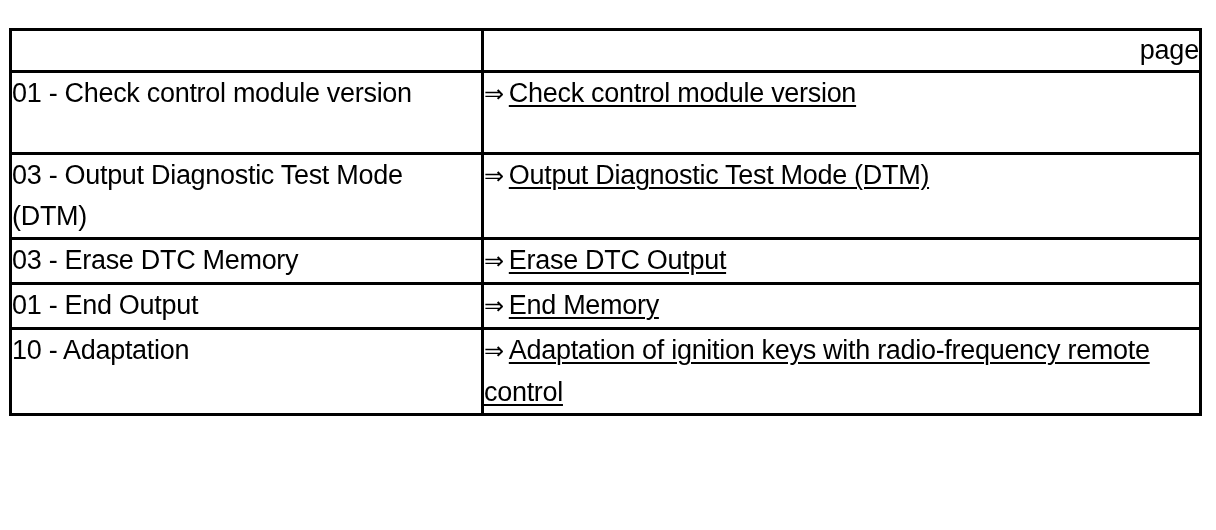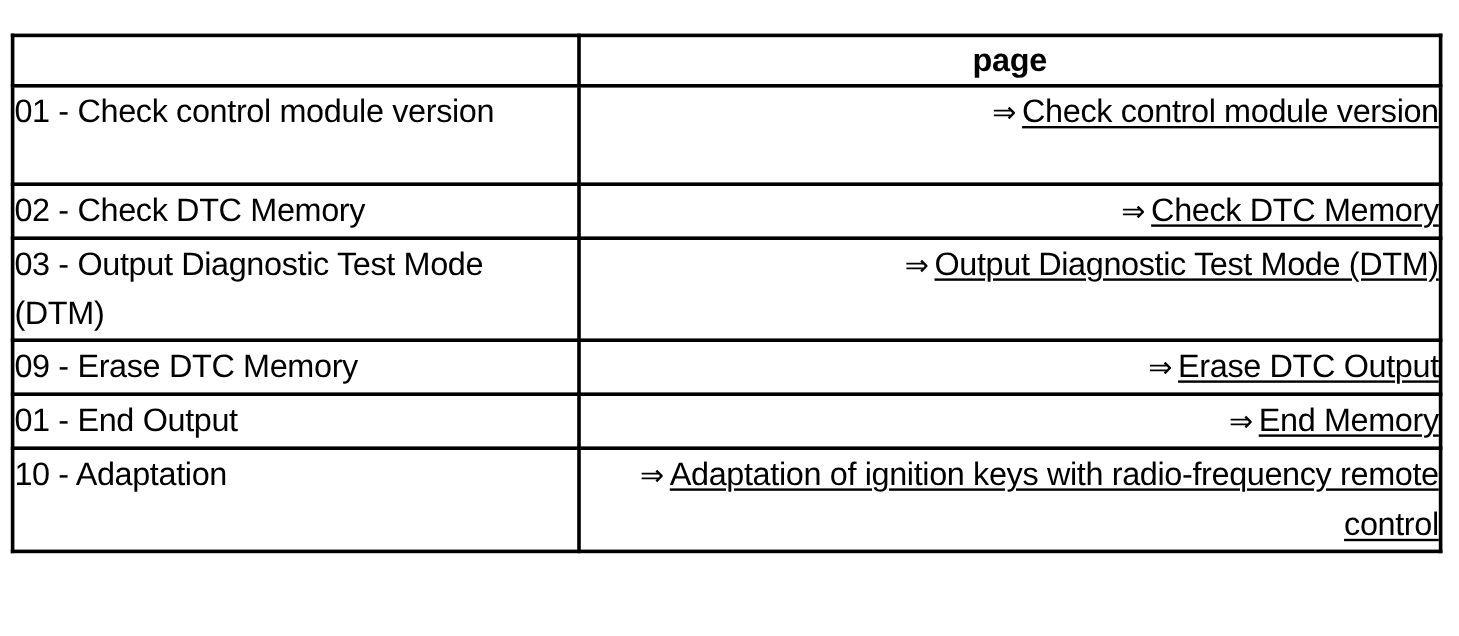--- a/index.html
+++ b/index.html
@@ -43,42 +43,41 @@
     vertical-align: top;
     background: #ffffff;
   }
 
   
   .hdr-blank {
     height: 39px;
   }
   .hdr-page {
     height: 39px;
-    text-align: center;
-    font-weight: bold;
+    text-align: right;
+    font-weight: normal;
     font-size: 27px;
     line-height: 38px;
     letter-spacing: -0.2px;
   }
 
   
   .cell-code {
     font-size: 27px;
     line-height: 41px;
     letter-spacing: -0.3px;
     padding: 0 2px 0 3px;
     white-space: normal;
   }
 
   .cell-page {
     font-size: 27px;
     line-height: 41px;
     letter-spacing: -0.3px;
     padding: 0 4px 0 3px;
-    text-align: right;
   }
 
   .arrow-glyph {
     font-family: "DejaVu Sans", sans-serif;
     font-size: 24px;
     display: inline-block;
     vertical-align: baseline;
     margin-right: 5px;
   }
 
@@ -114,32 +113,28 @@
       </tr>
     </thead>
 
     <tbody>
 
       <tr class="r-2l">
         <td class="cell-code">01 - Check control module version</td>
         <td class="cell-page"><span class="arrow-glyph">⇒</span><span class="page-link">Check control module version</span></td>
       </tr>
 
-      <tr class="r-1l">
-        <td class="cell-code">02 - Check DTC Memory</td>
-        <td class="cell-page"><span class="arrow-glyph">⇒</span><span class="page-link">Check DTC Memory</span></td>
-      </tr>
 
       <tr class="r-2l">
         <td class="cell-code">03 - Output Diagnostic Test Mode (DTM)</td>
         <td class="cell-page"><span class="arrow-glyph">⇒</span><span class="page-link">Output Diagnostic Test Mode (DTM)</span></td>
       </tr>
 
       <tr class="r-1l">
-        <td class="cell-code">09 - Erase DTC Memory</td>
+        <td class="cell-code">03 - Erase DTC Memory</td>
         <td class="cell-page"><span class="arrow-glyph">⇒</span><span class="page-link">Erase DTC Output</span></td>
       </tr>
 
       <tr class="r-1l">
         <td class="cell-code">01 - End Output</td>
         <td class="cell-page"><span class="arrow-glyph">⇒</span><span class="page-link">End Memory</span></td>
       </tr>
 
 
       <tr class="r-last">

